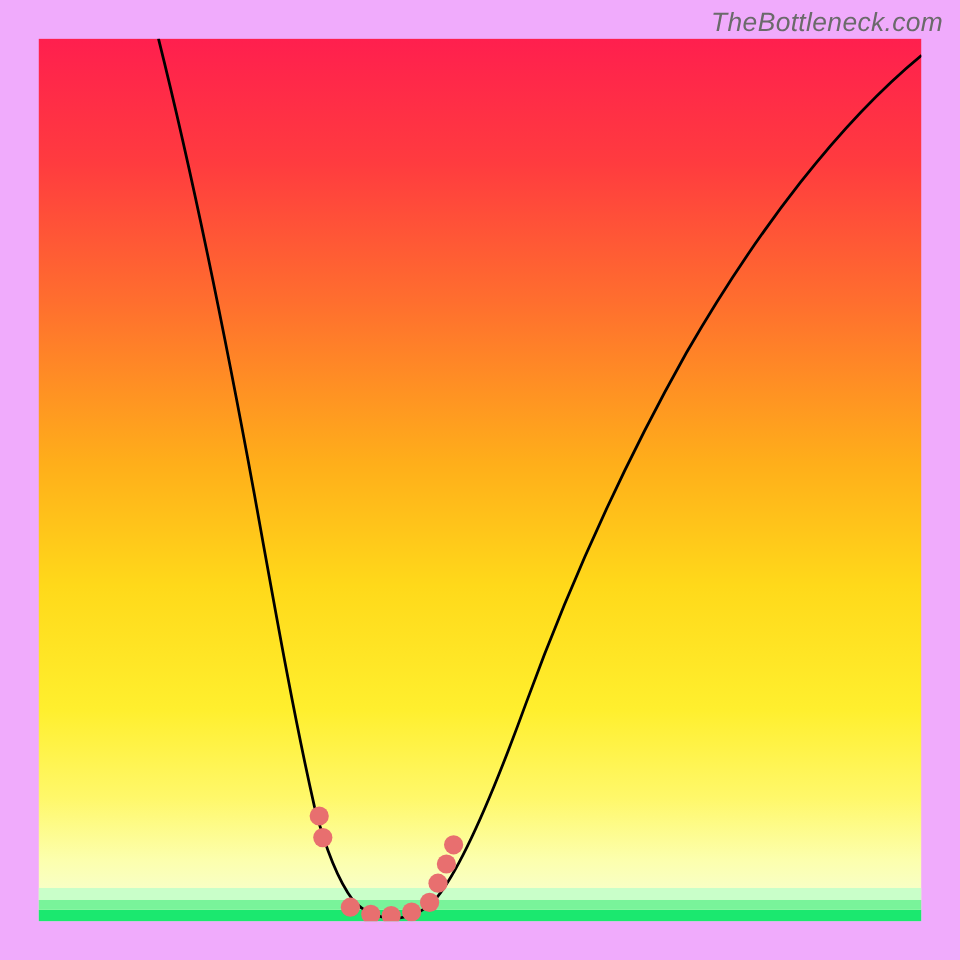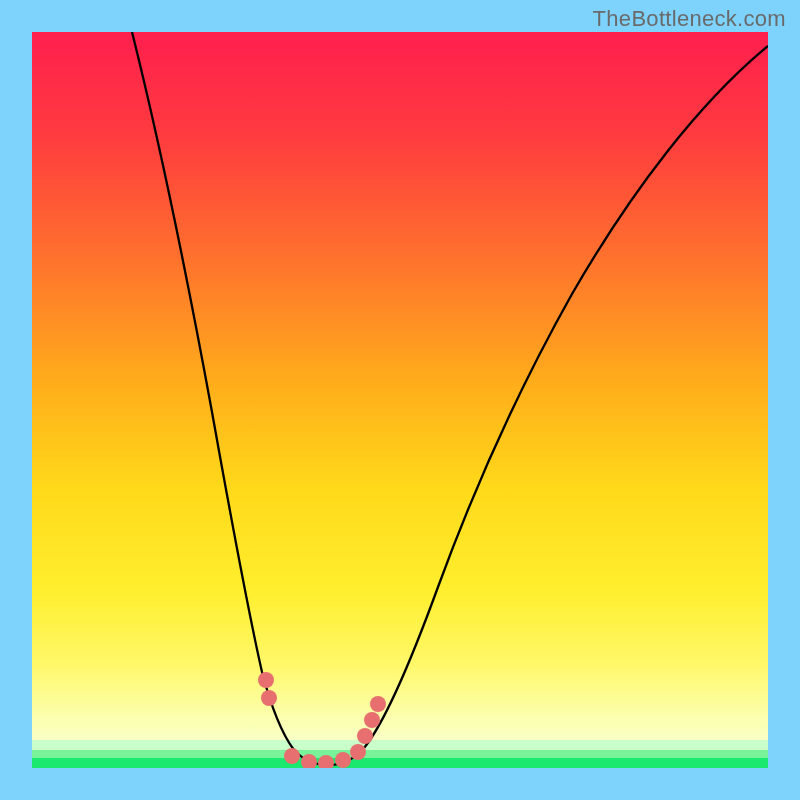--- a/index.html
+++ b/index.html
@@ -10,21 +10,22 @@
     background: #000;
     font-family: Arial, Helvetica, sans-serif;
     overflow: hidden;
   }
   .frame {
     position: absolute;
     left: 0;
     top: 0;
     width: 800px;
     height: 800px;
-    background: #7dd3fc;
+    background: #f0abfc;
+    font-style: italic;
   }
   .plot {
     position: absolute;
     left: 32px;
     top: 32px;
     width: 736px;
     height: 736px;
     overflow: hidden;
   }
   .watermark {

